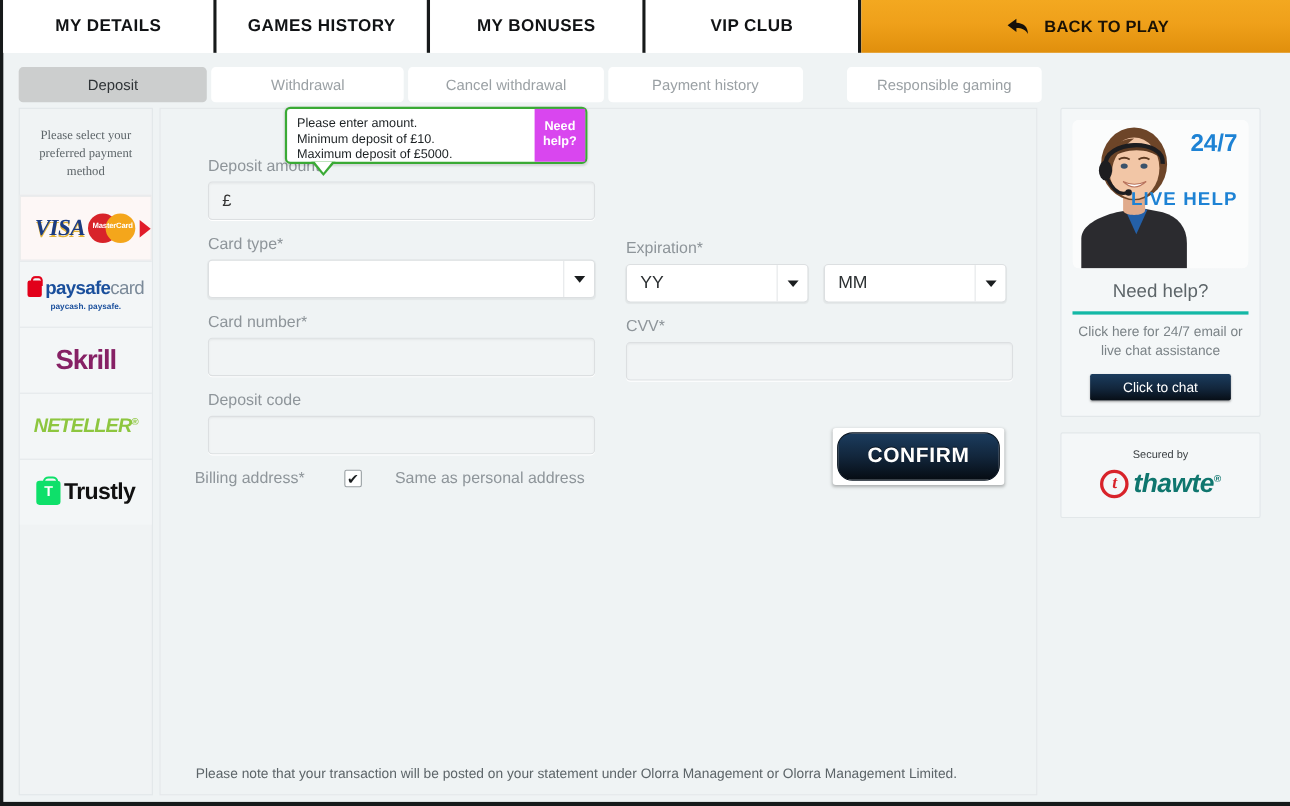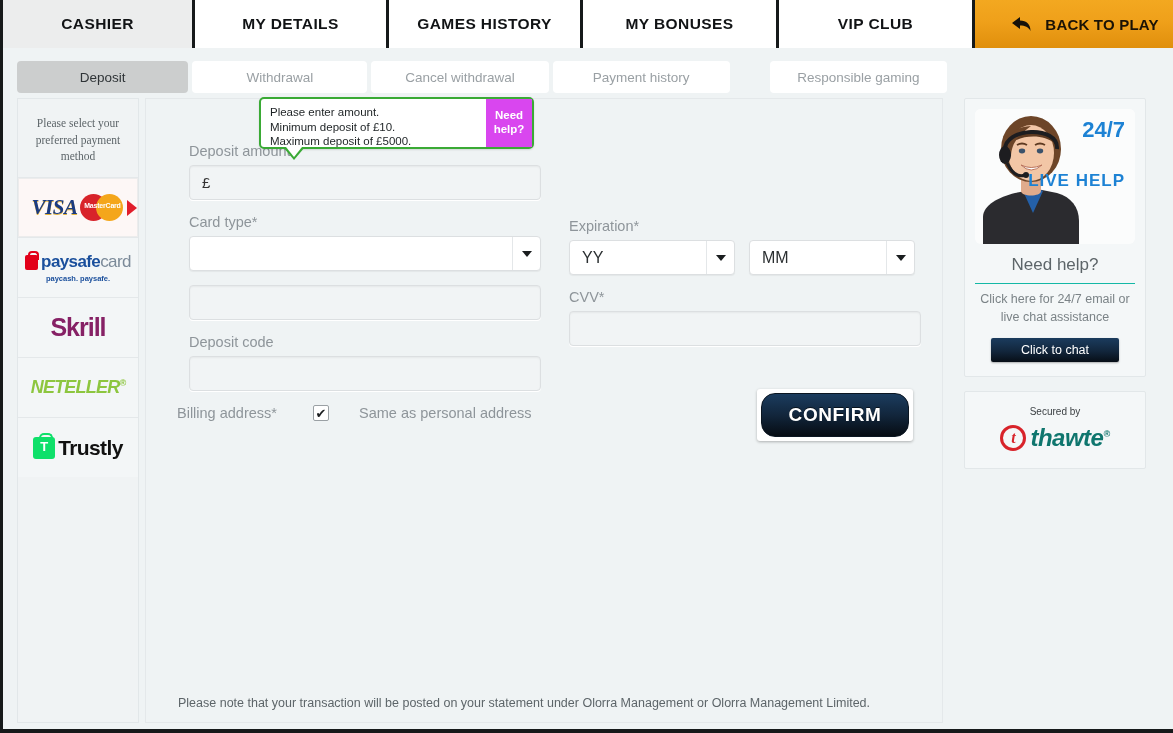--- a/index.html
+++ b/index.html
@@ -319,21 +319,21 @@
   }
   .plive {
     position: absolute; right: 10px; top: 62px;
     font-size: 17px; font-weight: bold; color: #1d82d4;
     letter-spacing: 1px;
   }
   .need-help-title {
     text-align: center; font-size: 17px; color: #5d6569;
     margin: 11px 0 7px 0;
     padding-bottom: 8px;
-    border-bottom: 1px solid #14b8a6;
+    border-bottom: 3px solid #14b8a6;
   }
   .need-help-sub {
     text-align: center; font-size: 12.5px; color: #7b8387; line-height: 1.4;
     padding: 0 4px;
   }
   .chat-btn {
     margin: 12px auto 0 auto;
     width: 128px; height: 24px;
     background: linear-gradient(to bottom,#1b3c5e 0%,#12263c 55%,#070e16 100%);
     border-radius: 2px;
@@ -360,23 +360,20 @@
     font-size: 24px; color: #0f766e; letter-spacing: -0.5px;
   }
   .seal-txt sup { font-size: 9px; }
 </style>
 </head>
 <body>
 
 <div id="app">
 
   <div class="tabbar">
-    <div class="tab tab-cashier active">
-      <span>CASHIER</span>
-    </div>
     <div class="tab tab-details">
       <span>MY DETAILS</span>
     </div>
     <div class="tab tab-games">
       <span>GAMES HISTORY</span>
     </div>
     <div class="tab tab-bonuses">
       <span>MY BONUSES</span>
     </div>
     <div class="tab tab-vip">
@@ -463,20 +460,21 @@
         <div class="form-label">Card type*</div>
         <div class="sel">
           <span></span>
           <span class="caret-box">
               <span class="caret"></span>
             </span>
         </div>
       </div>
 
       <div class="row">
+        <div class="form-label">Card number*</div>
         <div class="fld">
           <span></span>
         </div>
       </div>
 
       <div class="row">
         <div class="form-label">Deposit code</div>
         <div class="fld">
           <span></span>
         </div>

